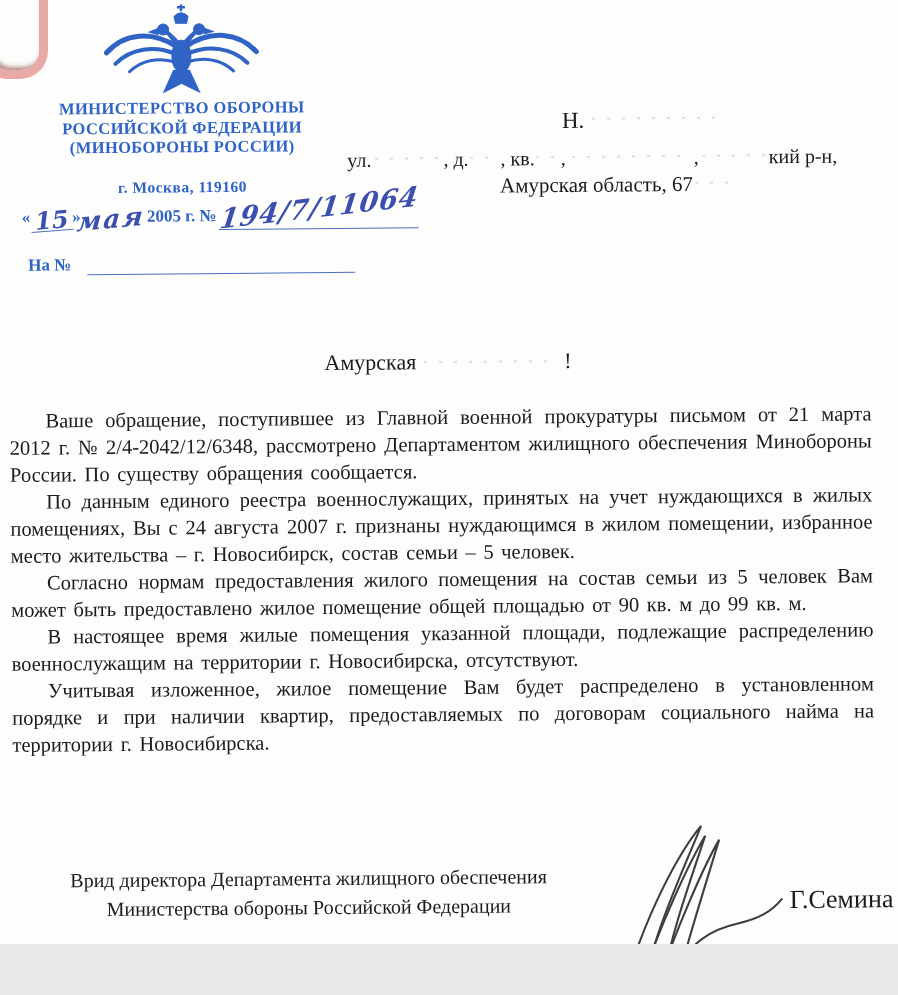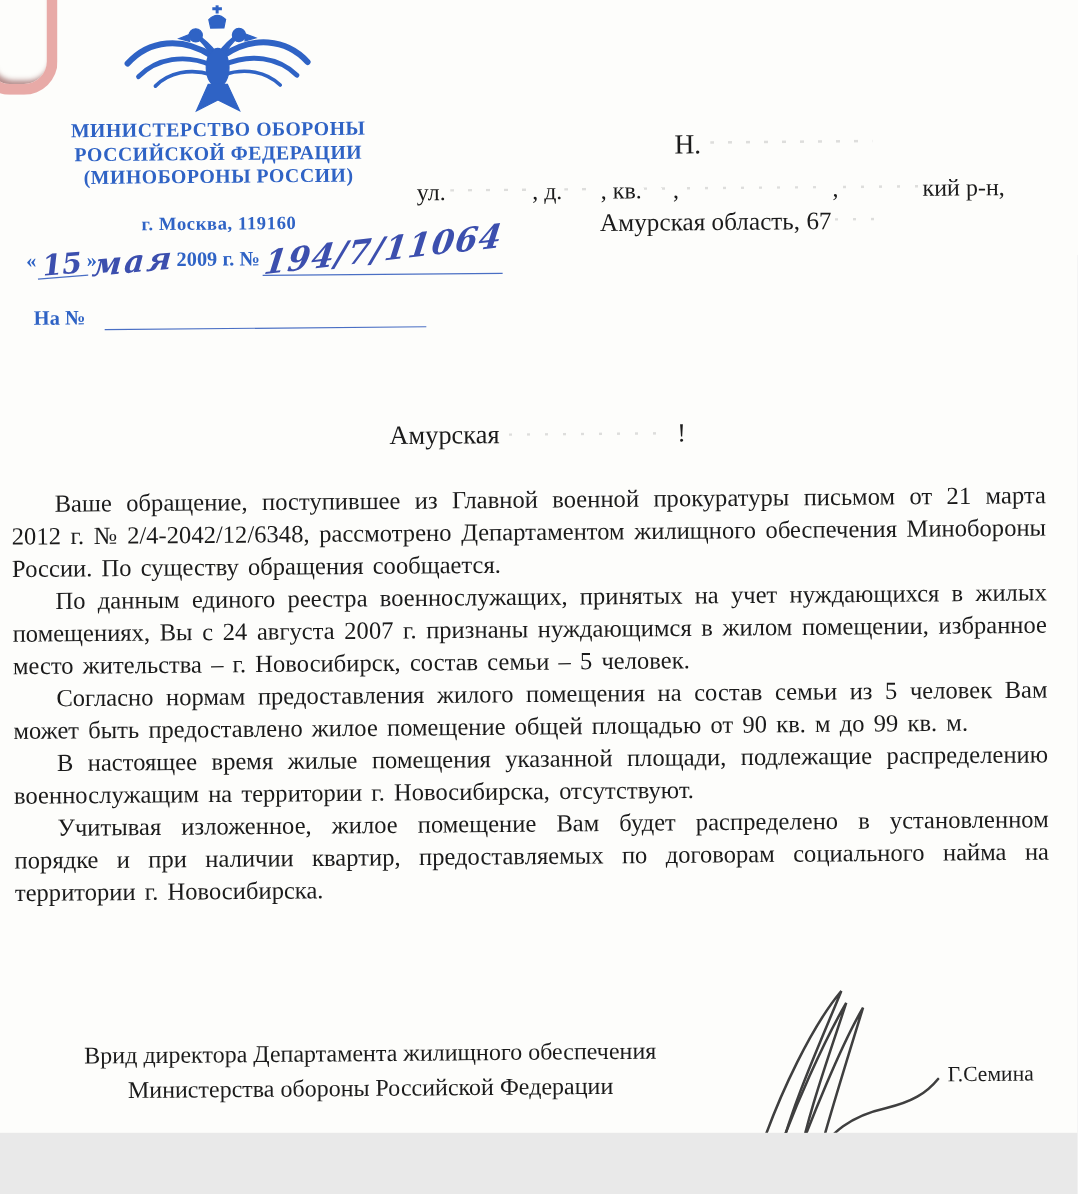--- a/index.html
+++ b/index.html
@@ -82,21 +82,21 @@
     font-size:20.5px;line-height:27px;text-align:justify;word-spacing:2.5px;
   }
   .body-text p{margin:0;text-indent:36px;}
 
   
   .sig-titles{
     position:absolute;left:16px;top:863px;width:578px;text-align:center;
     font-size:20px;line-height:29px;
   }
   .sig-svg{position:absolute;left:612px;top:816px;}
-  .sig-name{position:absolute;left:786px;top:888px;font-size:18px;}
+  .sig-name{position:absolute;left:786px;top:888px;font-size:26px;}
 </style>
 </head>
 <body>
 
 <div class="paper">
 
   <div class="scan-artifact"></div>
 
   <div class="tilt">
 
@@ -131,21 +131,21 @@
       <div>(МИНОБОРОНЫ РОССИИ)</div>
     </div>
 
     <div class="city-line">г. Москва, 119160</div>
 
     <div class="date-line">
       <span class="printed">«</span>
       <span class="hw hw-day">15</span>
       <span class="printed">»</span>
       <span class="hw hw-month">мая</span>
-      <span class="printed">2009 г. №</span>
+      <span class="printed">2005 г. №</span>
       <span class="hw-number-line"><span class="hw hw-number">194/7/11064</span></span>
     </div>
 
     <div class="ref-line">
       <span>На №</span>
       <span class="ref-underline"></span>
     </div>
 
     <div class="addr-name">
       <span>Н.</span>

